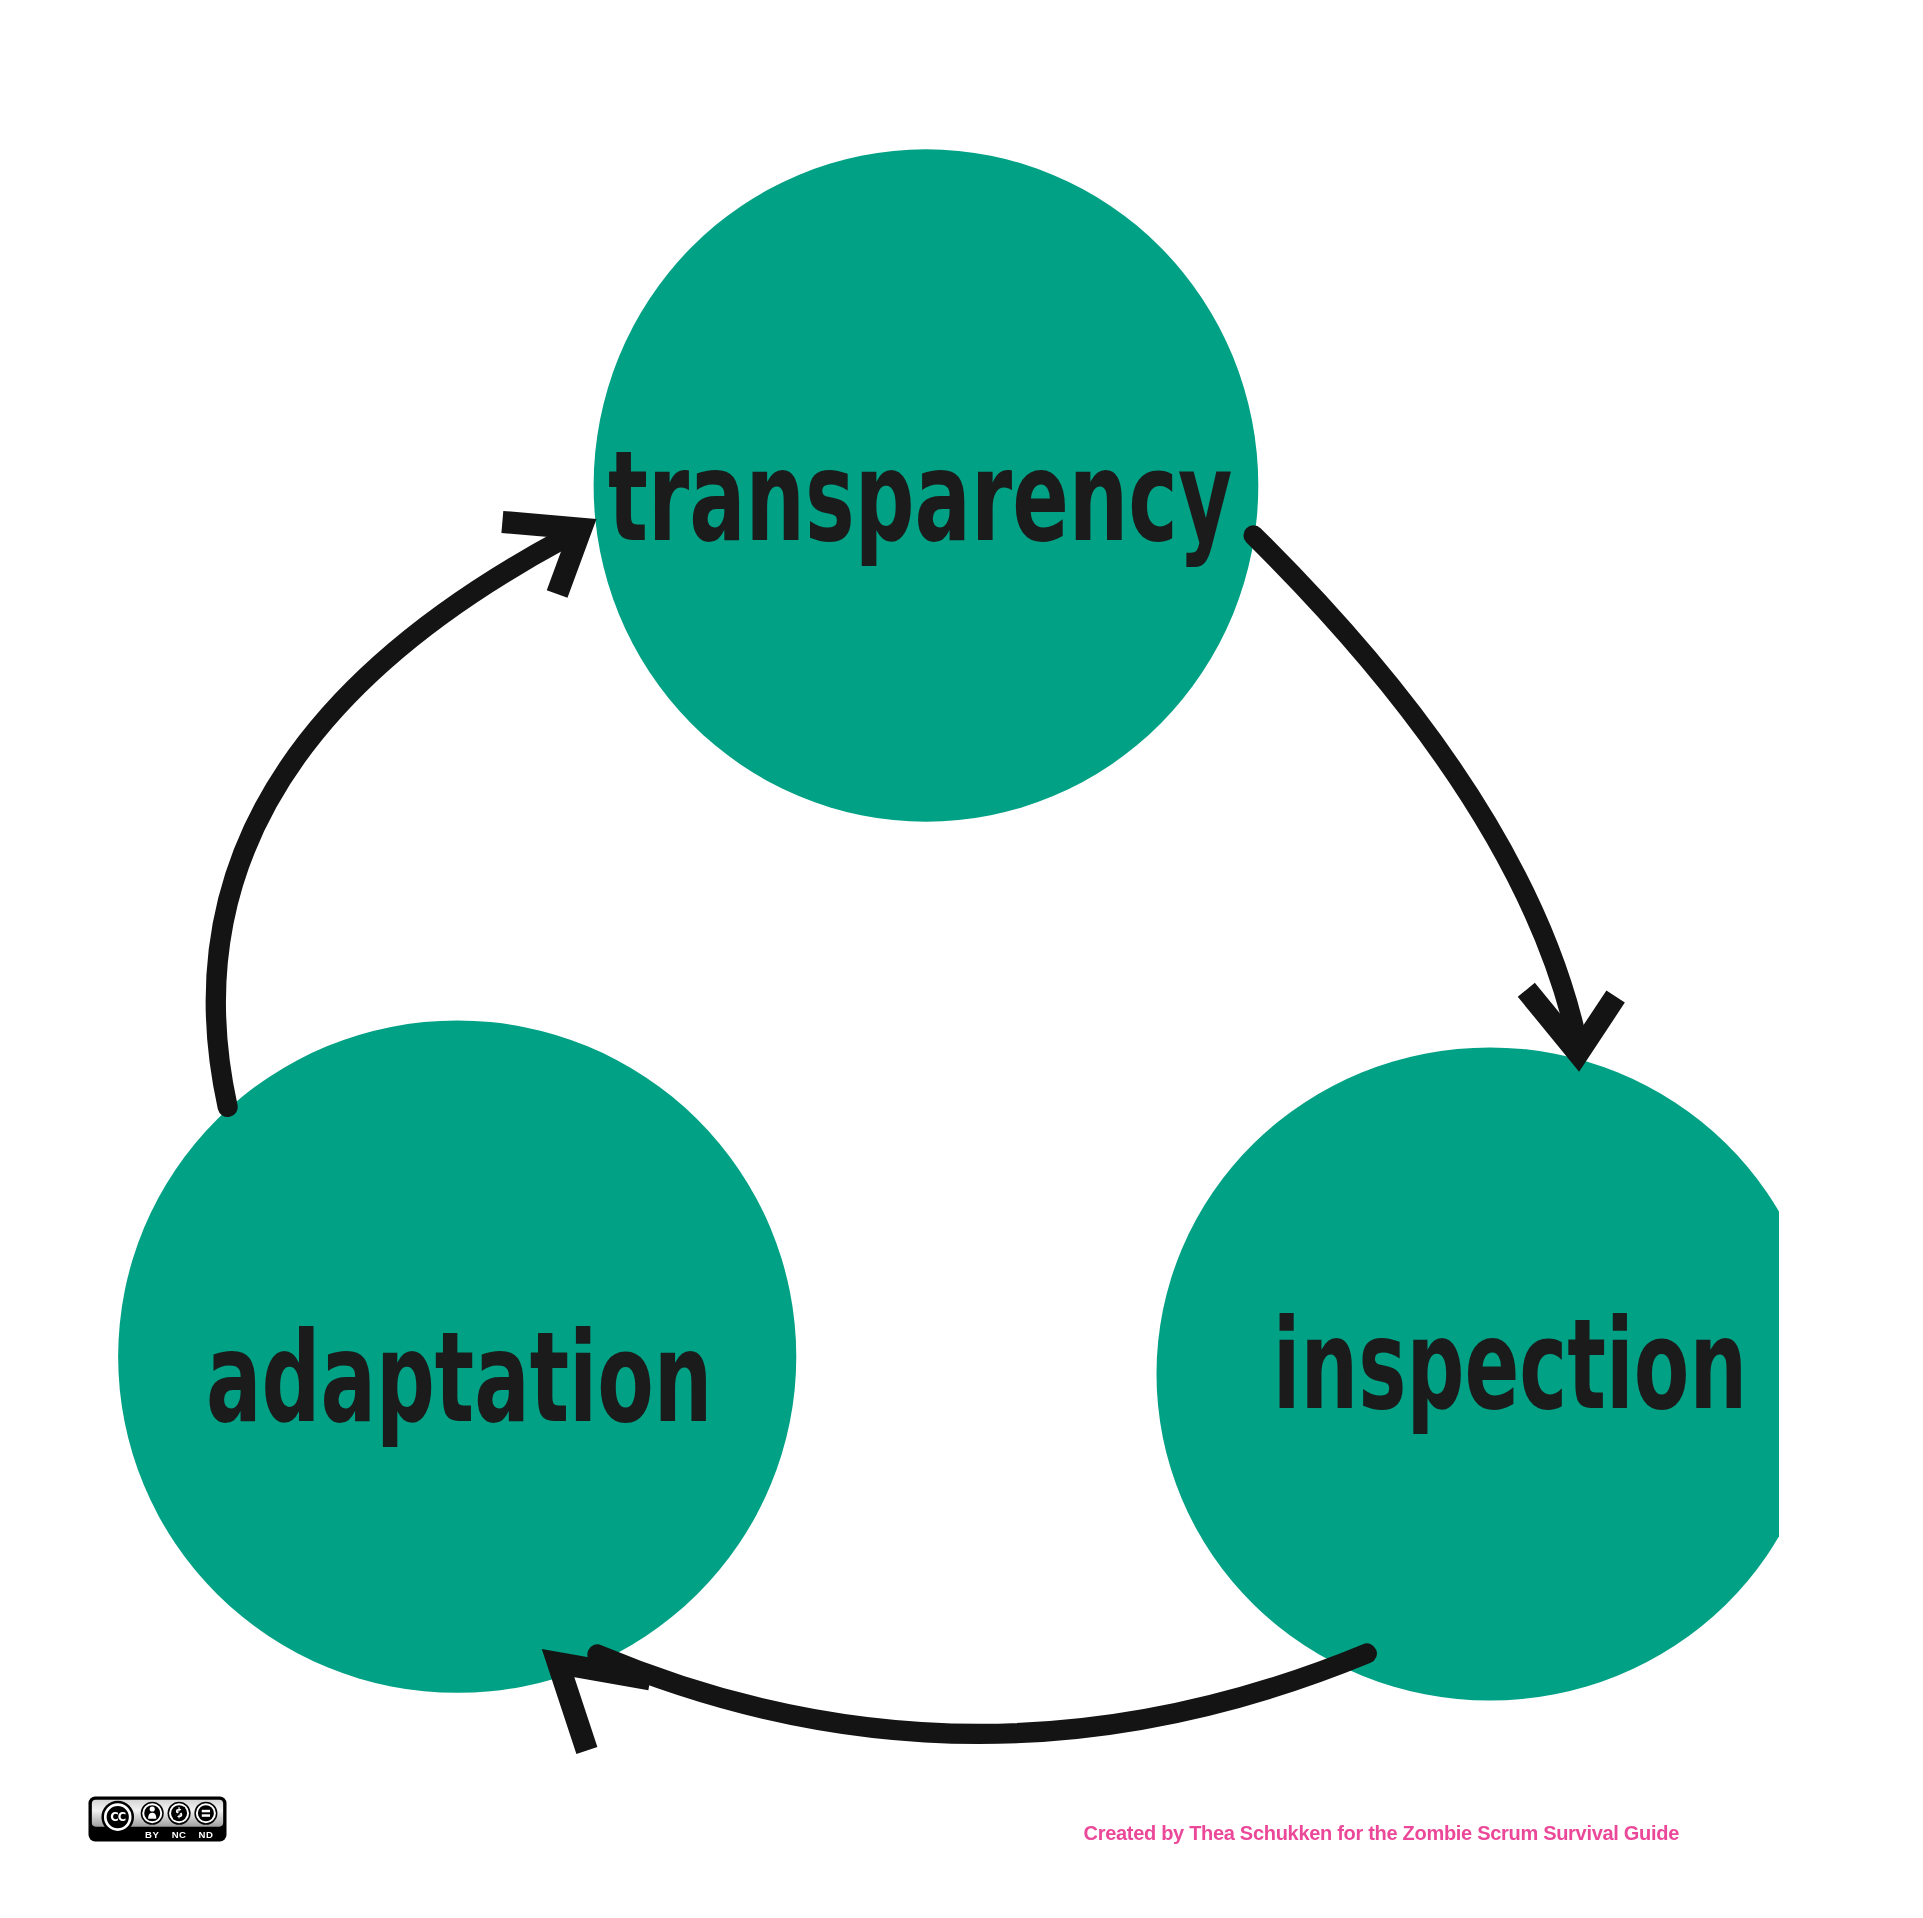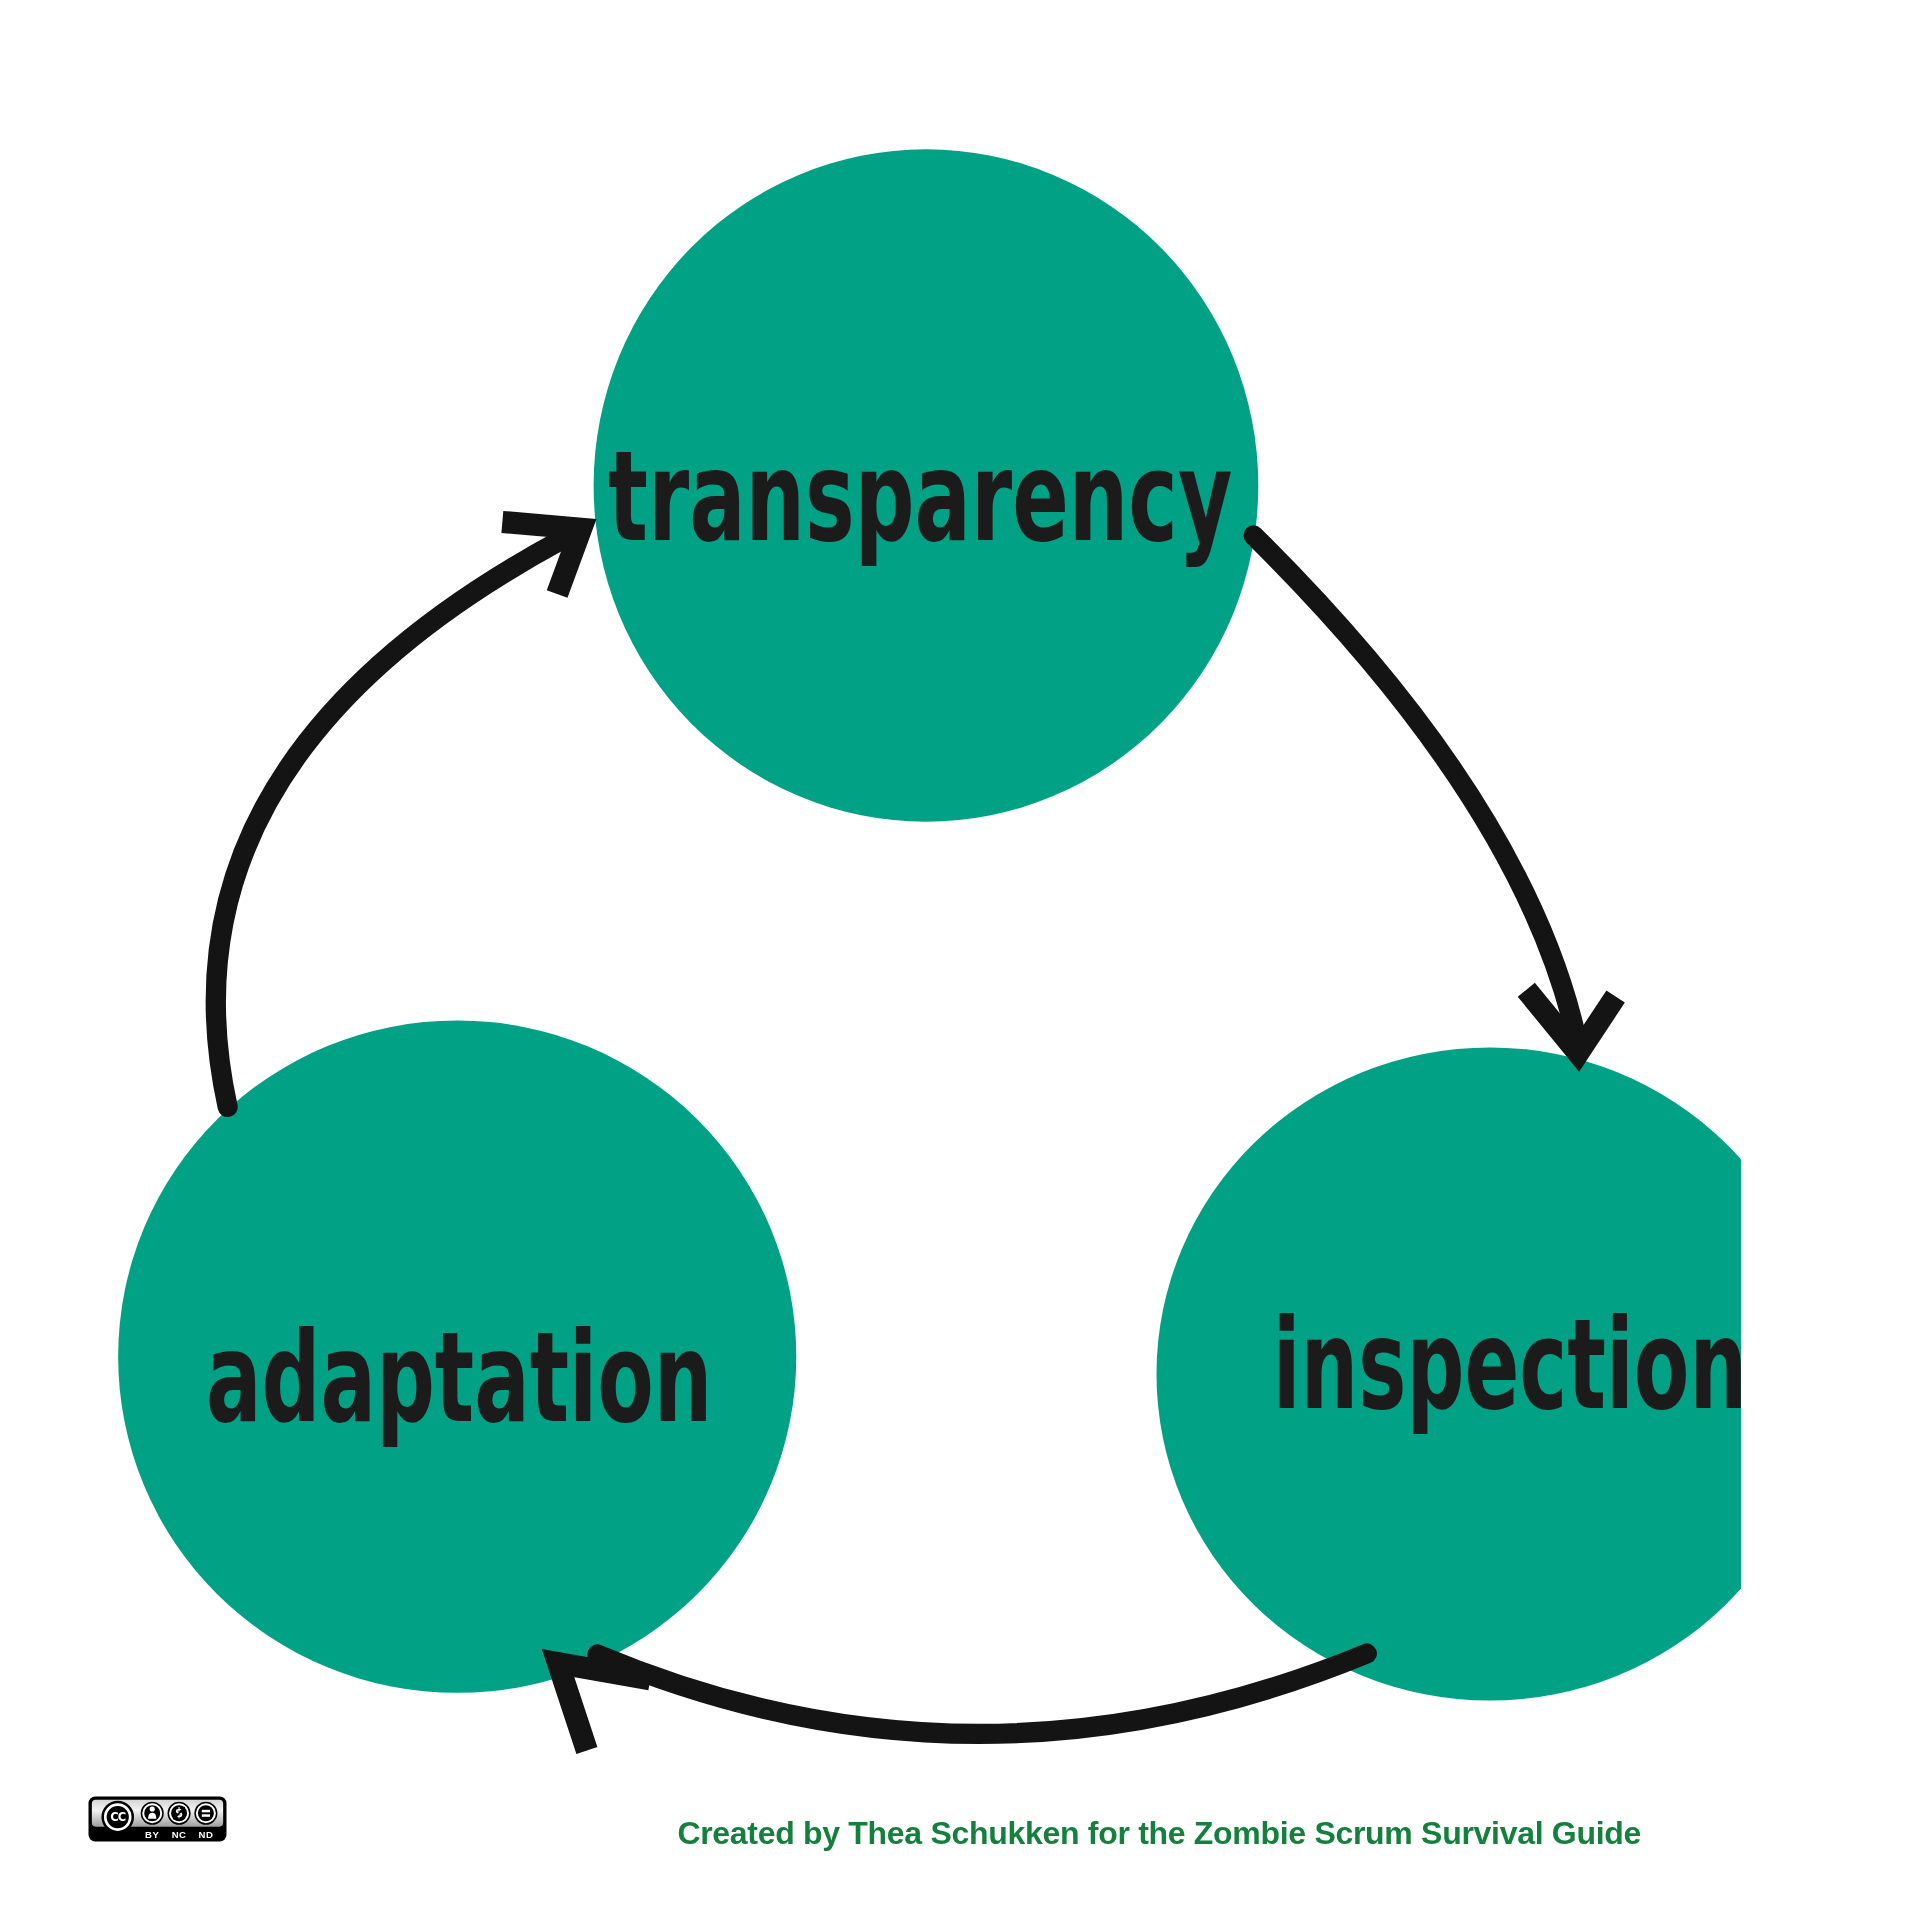--- a/index.html
+++ b/index.html
@@ -3,20 +3,21 @@
 <meta charset="utf-8">
 <style>
   html, body { margin: 0; padding: 0; background: #ffffff; }
   .canvas {
     position: relative;
     width: 1741px;
     height: 1919px;
     background: #ffffff;
     overflow: hidden;
     font-family: "DejaVu Sans", sans-serif;
+    padding-left: 38px;
   }
   .diagram-svg { position: absolute; left: 0; top: 0; }
   .node-label {
     font-family: "DejaVu Sans", sans-serif;
     font-weight: 700;
     font-size: 130px;
   }
   .badge {
     position: absolute;
     left: 88px;
@@ -37,23 +38,23 @@
     font-weight: 700;
     fill: #ffffff;
   }
   .attribution {
     position: absolute;
     right: 100px;
     top: 1818px;
     text-align: right;
     font-family: "Liberation Sans", sans-serif;
     font-weight: 700;
-    font-size: 32px;
+    font-size: 20px;
     line-height: 30px;
-    color: #15803d;
+    color: #ec4899;
     letter-spacing: -0.3px;
     white-space: nowrap;
   }
 </style>
 </head>
 <body>
 
 <div class="canvas">
 
   <svg class="diagram-svg" width="1923" height="1919" viewBox="0 0 2002 1997">

